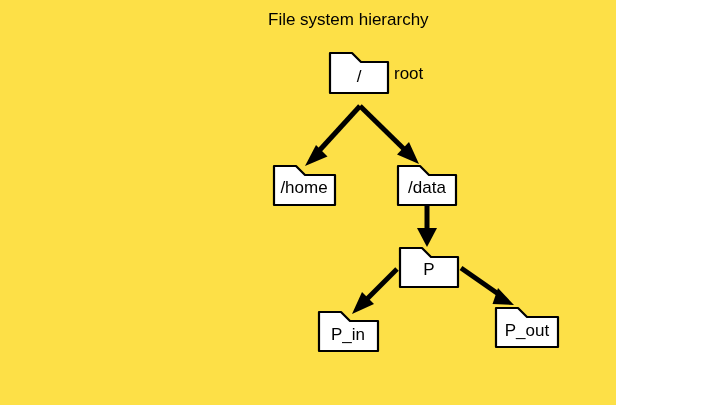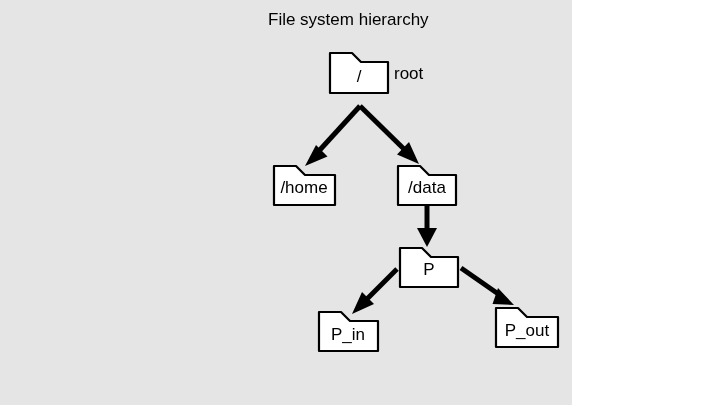--- a/index.html
+++ b/index.html
@@ -2,23 +2,23 @@
 <html><head>
 <meta charset="utf-8">
 <style>
   html, body {
     margin: 0;
     padding: 0;
     background: #ffffff;
   }
   #canvas {
     position: relative;
-    width: 572px;
+    width: 616px;
     height: 405px;
-    background: #e5e5e5;
+    background: #fde047;
     overflow: hidden;
     font-family: "Liberation Sans", sans-serif;
   }
   #diagram-svg {
     position: absolute;
     left: 0;
     top: 0;
     width: 720px;
     height: 405px;
     display: block;

